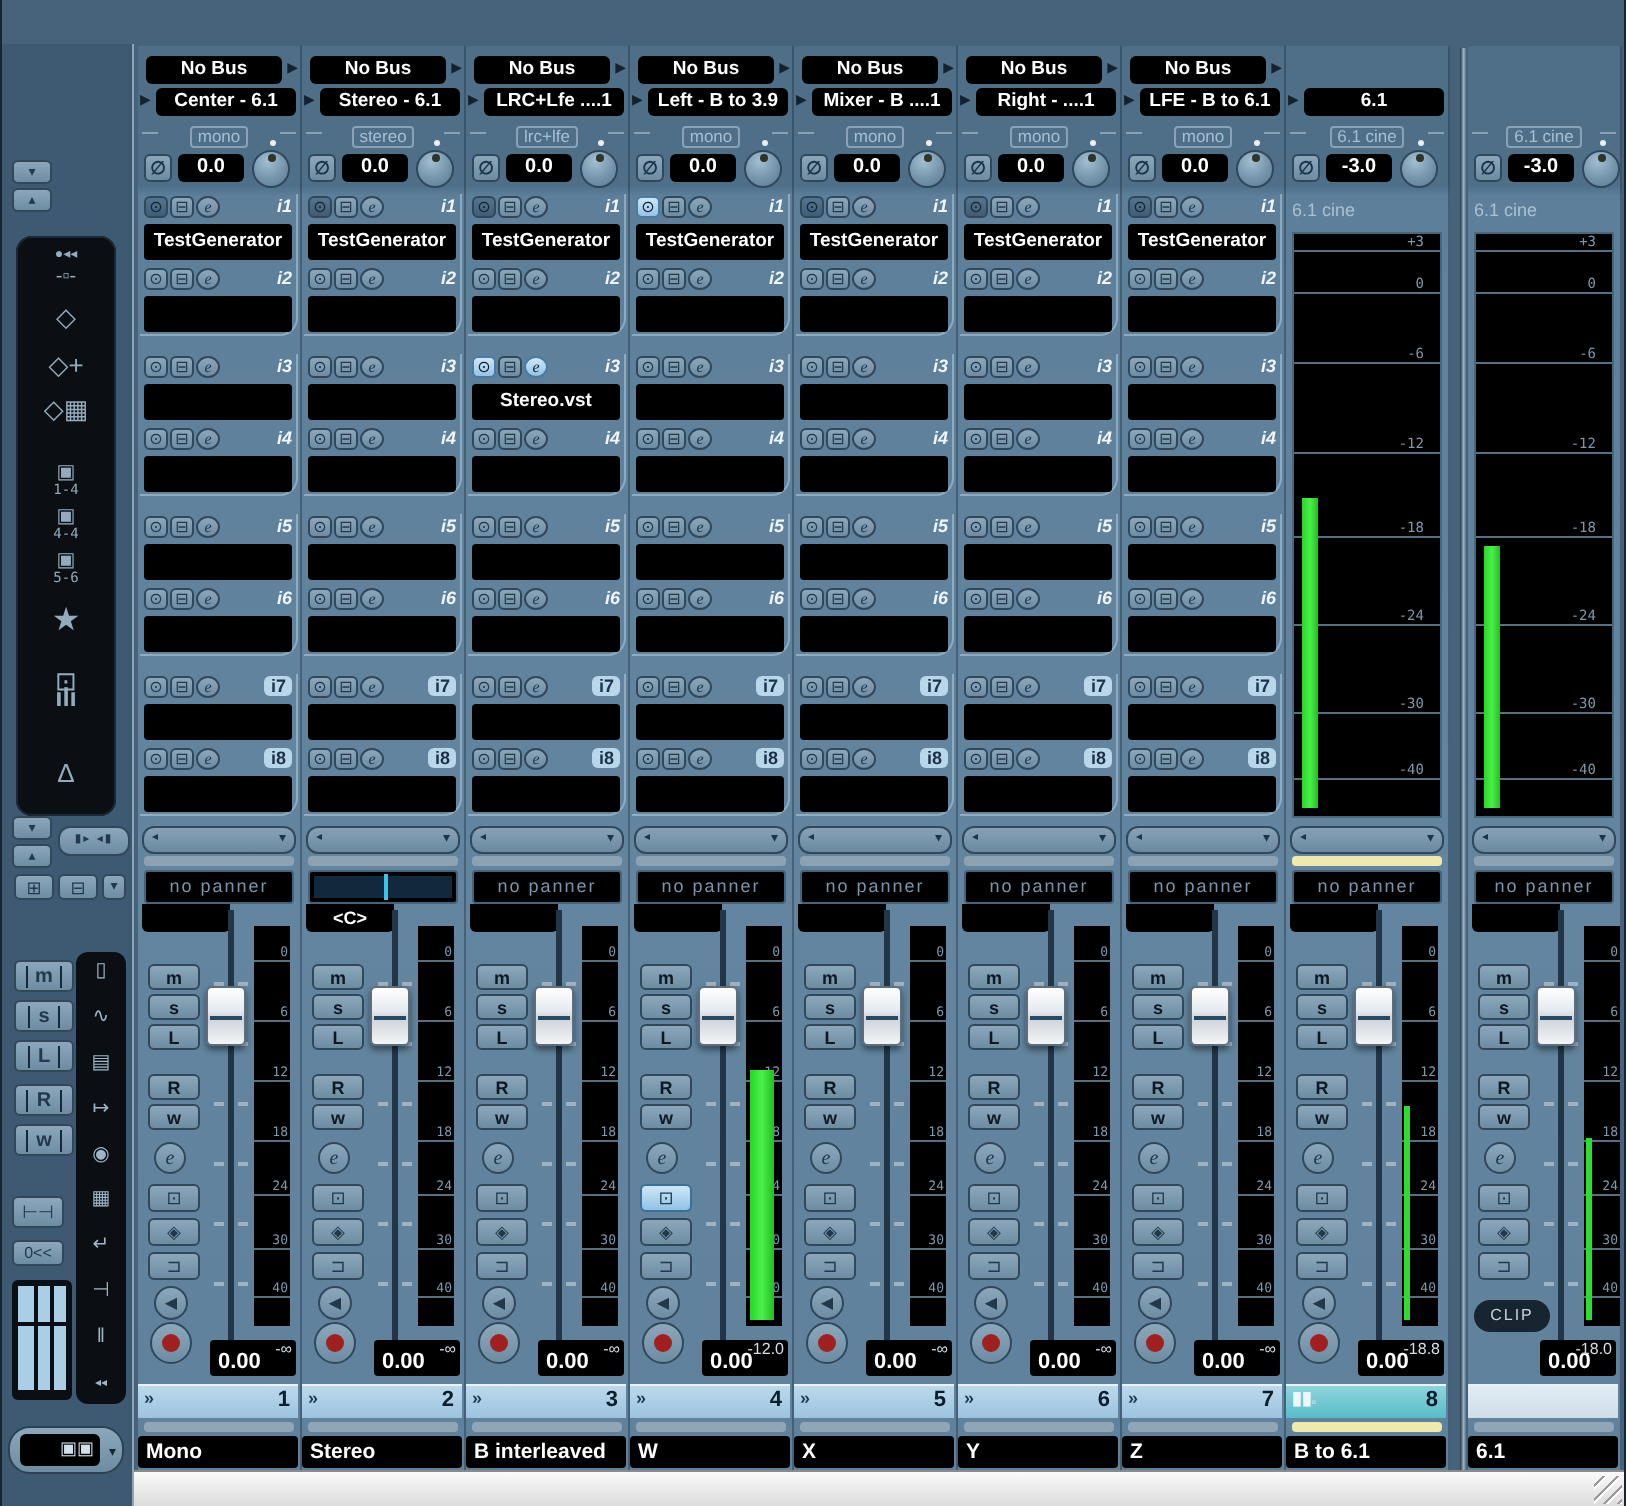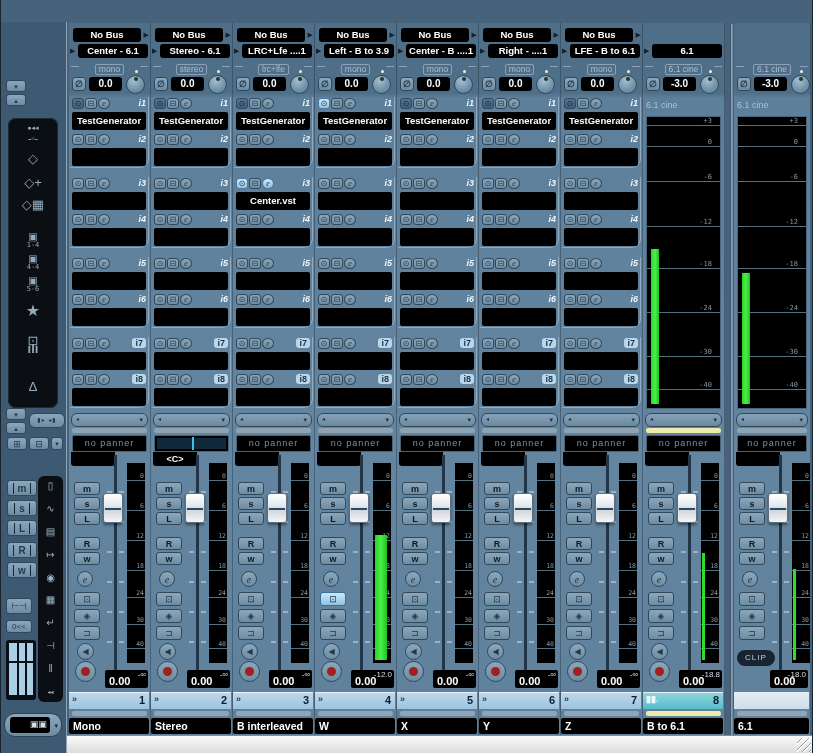--- a/index.html
+++ b/index.html
@@ -530,21 +530,21 @@
           </div>
           <div class="ibox" style="top: 51px;"></div>
         </div>
         <div class="igroup" style="top: 154px;">
           <div class="srow" style="top: 1px;">
             <span class="sbtn sl slb1 lit">⊙</span>
             <span class="sbtn sl slb2">⊟</span>
             <span class="sbtn sl slb3 lit">e</span>
             <span class="stag">i3</span>
           </div>
-          <div class="ibox" style="top: 15px;">Center.vst</div>
+          <div class="ibox" style="top: 15px;">Stereo.vst</div>
           <div class="srow" style="top: 37px;">
             <span class="sbtn sl slb1">⊙</span>
             <span class="sbtn sl slb2">⊟</span>
             <span class="sbtn sl slb3">e</span>
             <span class="stag">i4</span>
           </div>
           <div class="ibox" style="top: 51px;"></div>
         </div>
         <div class="igroup" style="top: 234px;">
           <div class="srow" style="top: 1px;">
@@ -755,21 +755,21 @@
         <div class="handle"></div>
         <div class="namebox">W</div>
       </div>
       <div class="strip" style="left: 330px; width: 82px;">
         <div class="route r1">
           <div class="box">No Bus</div>
           <span class="ar">▶</span>
         </div>
         <div class="route r2">
           <span class="ar">▶</span>
-          <div class="box">Center - B ....1</div>
+          <div class="box">Mixer - B ....1</div>
         </div>
         <div class="wlabel"><span>mono</span></div>
         <div class="sbtn phase" style="position: absolute;">∅</div>
         <div class="gainbox">0.0</div>
         <div class="knob"></div>
         <div class="knobmark"></div>
         <div class="igroup" style="top: 74px;">
           <div class="srow" style="top: 1px;">
             <span class="sbtn sl slb1 on">⊙</span>
             <span class="sbtn sl slb2">⊟</span>

